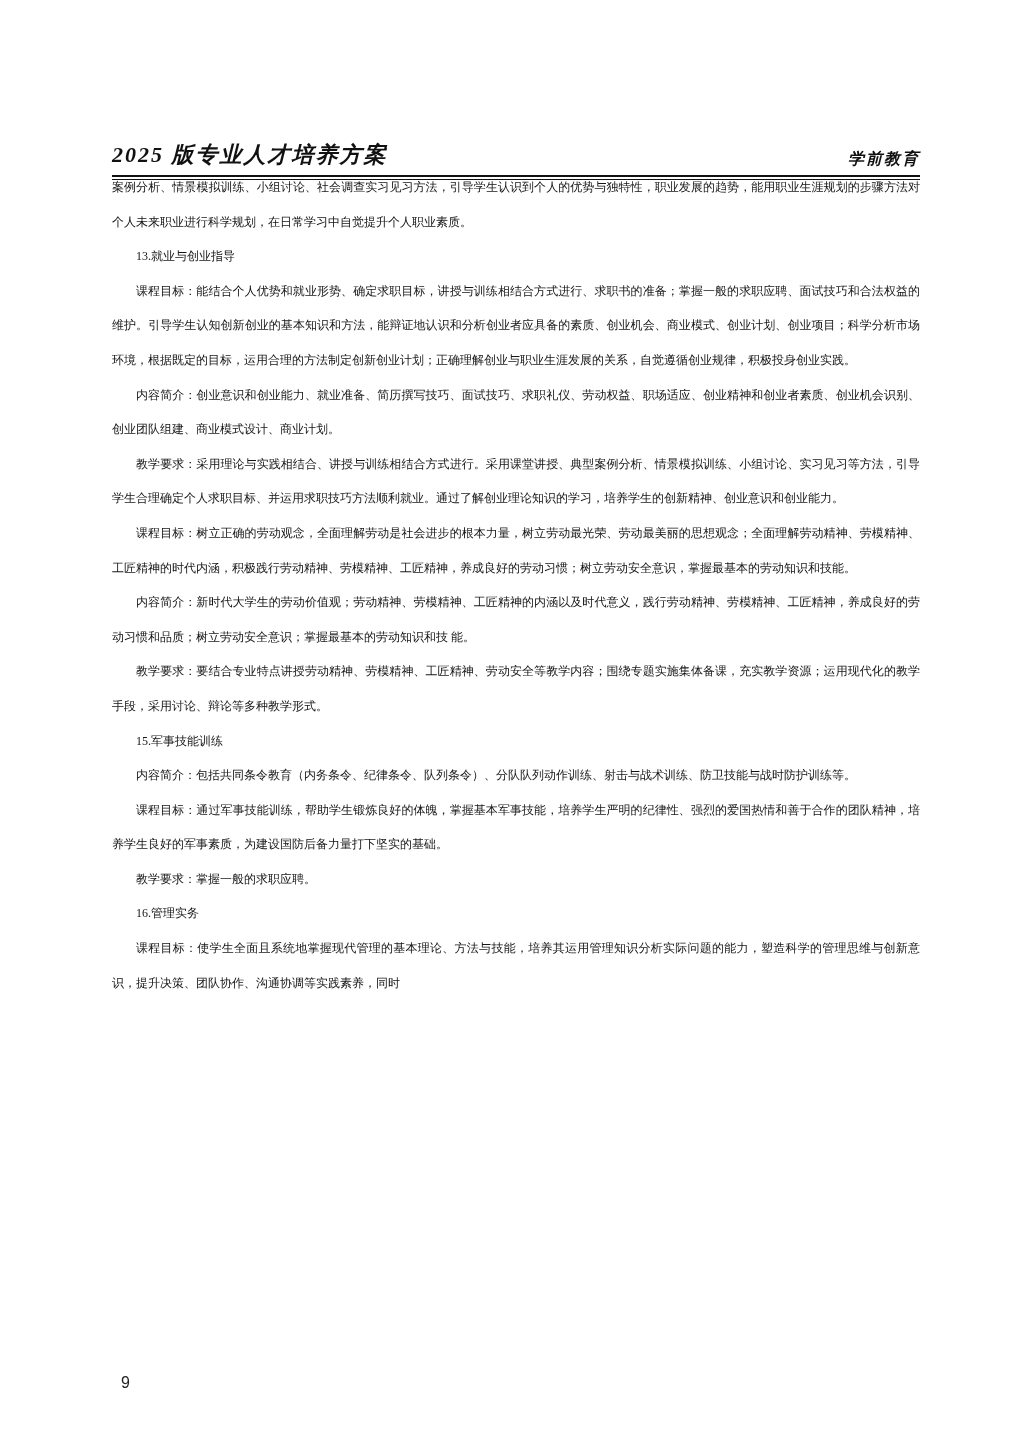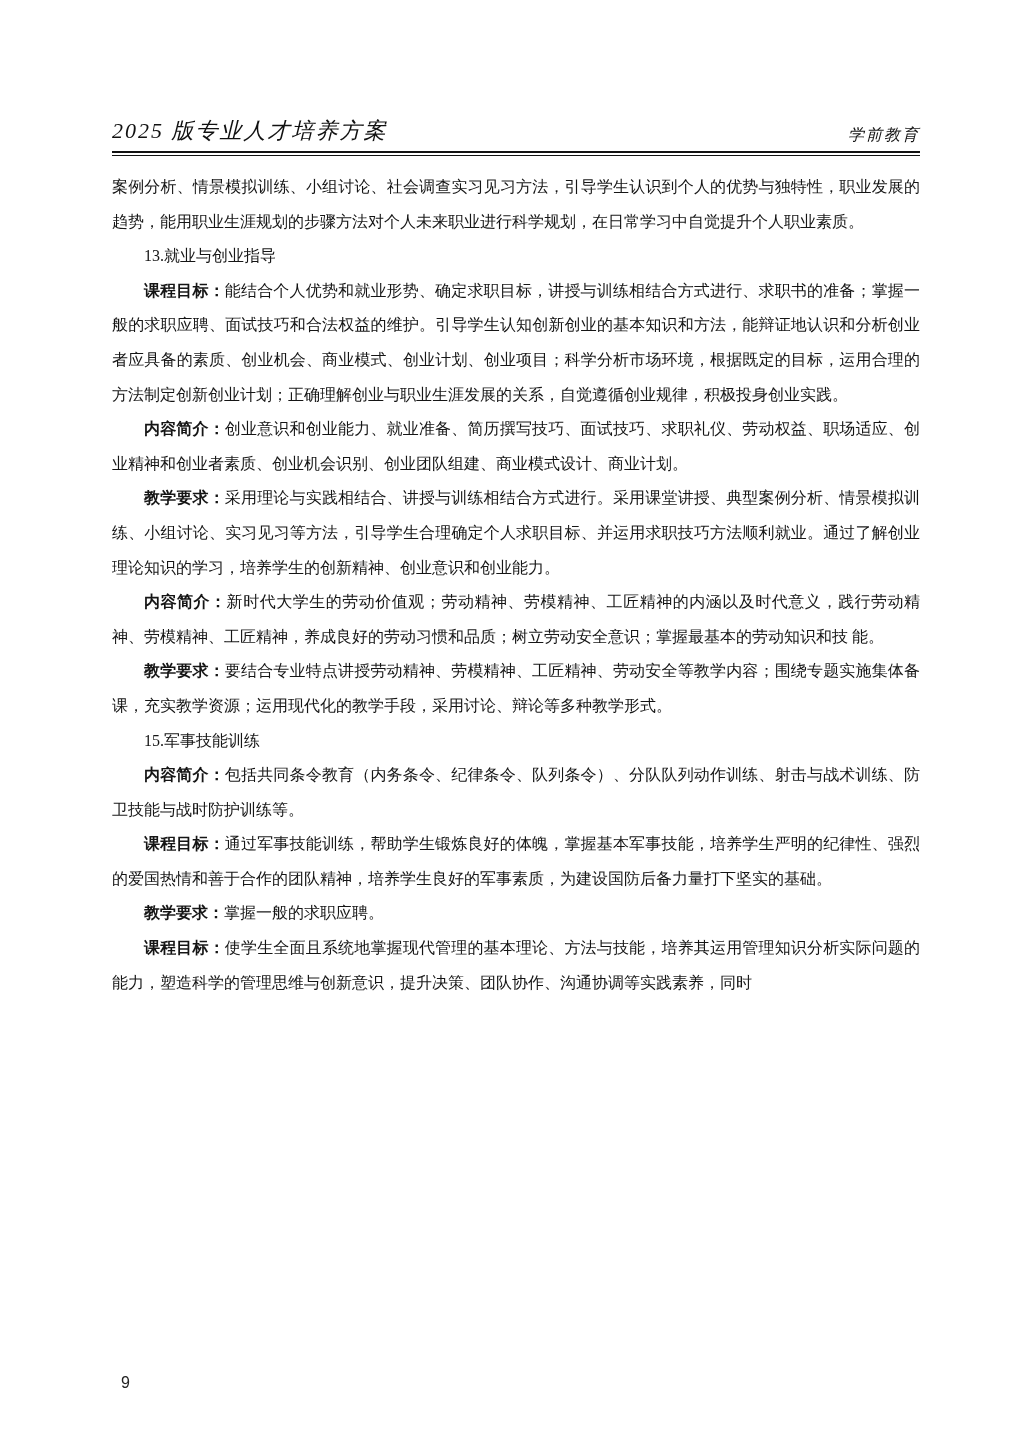--- a/index.html
+++ b/index.html
@@ -21,22 +21,23 @@
     position: absolute;
     left: 112px;
     width: 808px;
     top: 116px;
   }
   .header-row {
     display: flex;
     justify-content: space-between;
     align-items: flex-end;
     font-style: italic;
-    font-weight: normal;
+    font-weight: bold;
     color: #111;
+    margin-top: 24px;
   }
   .header-left {
     font-size: 22px;
     letter-spacing: 2px;
   }
   .header-right {
     font-size: 16px;
     letter-spacing: 2px;
   }
   .header-rule {
@@ -53,34 +54,34 @@
     top: 170px;
     font-size: 18px;
     line-height: 34.6px;
     text-align: justify;
     color: #151515;
   }
   .content p,
   .content h3 {
     margin: 0;
     padding: 0;
-    font-size: 16px;
+    font-size: 12px;
   }
   .content h3 {
     font-weight: normal;
     text-indent: 2em;
   }
   p.labeled, p.indent {
     text-indent: 2em;
   }
   p.continuation {
     text-indent: 0;
   }
   .label {
-    font-weight: bold;
+    font-weight: normal;
   }
   
   .page-number {
     position: absolute;
     left: 121px;
     top: 1374px;
     font-size: 16px;
     font-family: "Liberation Sans", "DejaVu Sans", sans-serif;
     color: #222;
   }
@@ -104,33 +105,35 @@
 
     <h3>13.就业与创业指导</h3>
 
     <p class="labeled"><span class="label">课程目标：</span><span>能结合个人优势和就业形势、确定求职目标，讲授与训练相结合方式进行、求职书的准备；掌握一般的求职应聘、面试技巧和合法权益的维护。引导学生认知创新创业的基本知识和方法，能辩证地认识和分析创业者应具备的素质、创业机会、商业模式、创业计划、创业项目；科学分析市场环境，根据既定的目标，运用合理的方法制定创新创业计划；正确理解创业与职业生涯发展的关系，自觉遵循创业规律，积极投身创业实践。</span></p>
 
     <p class="labeled"><span class="label">内容简介：</span><span>创业意识和创业能力、就业准备、简历撰写技巧、面试技巧、求职礼仪、劳动权益、职场适应、创业精神和创业者素质、创业机会识别、创业团队组建、商业模式设计、商业计划。</span></p>
 
     <p class="labeled"><span class="label">教学要求：</span><span>采用理论与实践相结合、讲授与训练相结合方式进行。采用课堂讲授、典型案例分析、情景模拟训练、小组讨论、实习见习等方法，引导学生合理确定个人求职目标、并运用求职技巧方法顺利就业。通过了解创业理论知识的学习，培养学生的创新精神、创业意识和创业能力。</span></p>
 
 
+    <p class="labeled"><span class="label">课程目标：</span><span>树立正确的劳动观念，全面理解劳动是社会进步的根本力量，树立劳动最光荣、劳动最美丽的思想观念；全面理解劳动精神、劳模精神、工匠精神的时代内涵，积极践行劳动精神、劳模精神、工匠精神，养成良好的劳动习惯；树立劳动安全意识，掌握最基本的劳动知识和技能。</span></p>
 
     <p class="labeled"><span class="label">内容简介：</span><span>新时代大学生的劳动价值观；劳动精神、劳模精神、工匠精神的内涵以及时代意义，践行劳动精神、劳模精神、工匠精神，养成良好的劳动习惯和品质；树立劳动安全意识；掌握最基本的劳动知识和技 能。</span></p>
 
     <p class="labeled"><span class="label">教学要求：</span><span>要结合专业特点讲授劳动精神、劳模精神、工匠精神、劳动安全等教学内容；围绕专题实施集体备课，充实教学资源；运用现代化的教学手段，采用讨论、辩论等多种教学形式。</span></p>
 
     <h3>15.军事技能训练</h3>
 
     <p class="labeled"><span class="label">内容简介：</span><span>包括共同条令教育（内务条令、纪律条令、队列条令）、分队队列动作训练、射击与战术训练、防卫技能与战时防护训练等。</span></p>
 
     <p class="labeled"><span class="label">课程目标：</span><span>通过军事技能训练，帮助学生锻炼良好的体魄，掌握基本军事技能，培养学生严明的纪律性、强烈的爱国热情和善于合作的团队精神，培养学生良好的军事素质，为建设国防后备力量打下坚实的基础。</span></p>
 
     <p class="labeled"><span class="label">教学要求：</span><span>掌握一般的求职应聘。</span></p>
 
+    <h3>16.管理实务</h3>
 
     <p class="labeled"><span class="label">课程目标：</span><span>使学生全面且系统地掌握现代管理的基本理论、方法与技能，培养其运用管理知识分析实际问题的能力，塑造科学的管理思维与创新意识，提升决策、团队协作、沟通协调等实践素养，同时</span></p>
 
   </div>
 
   <div class="page-number">9</div>
 
 </div>
 
 </body></html>

